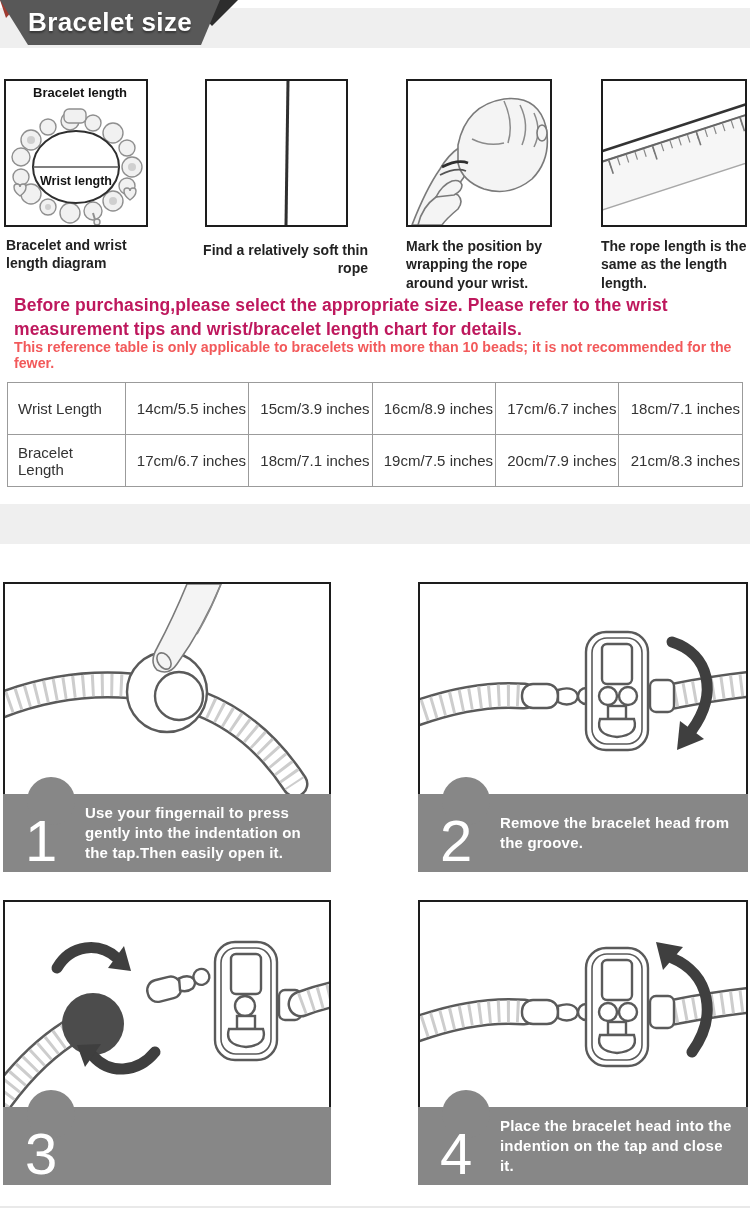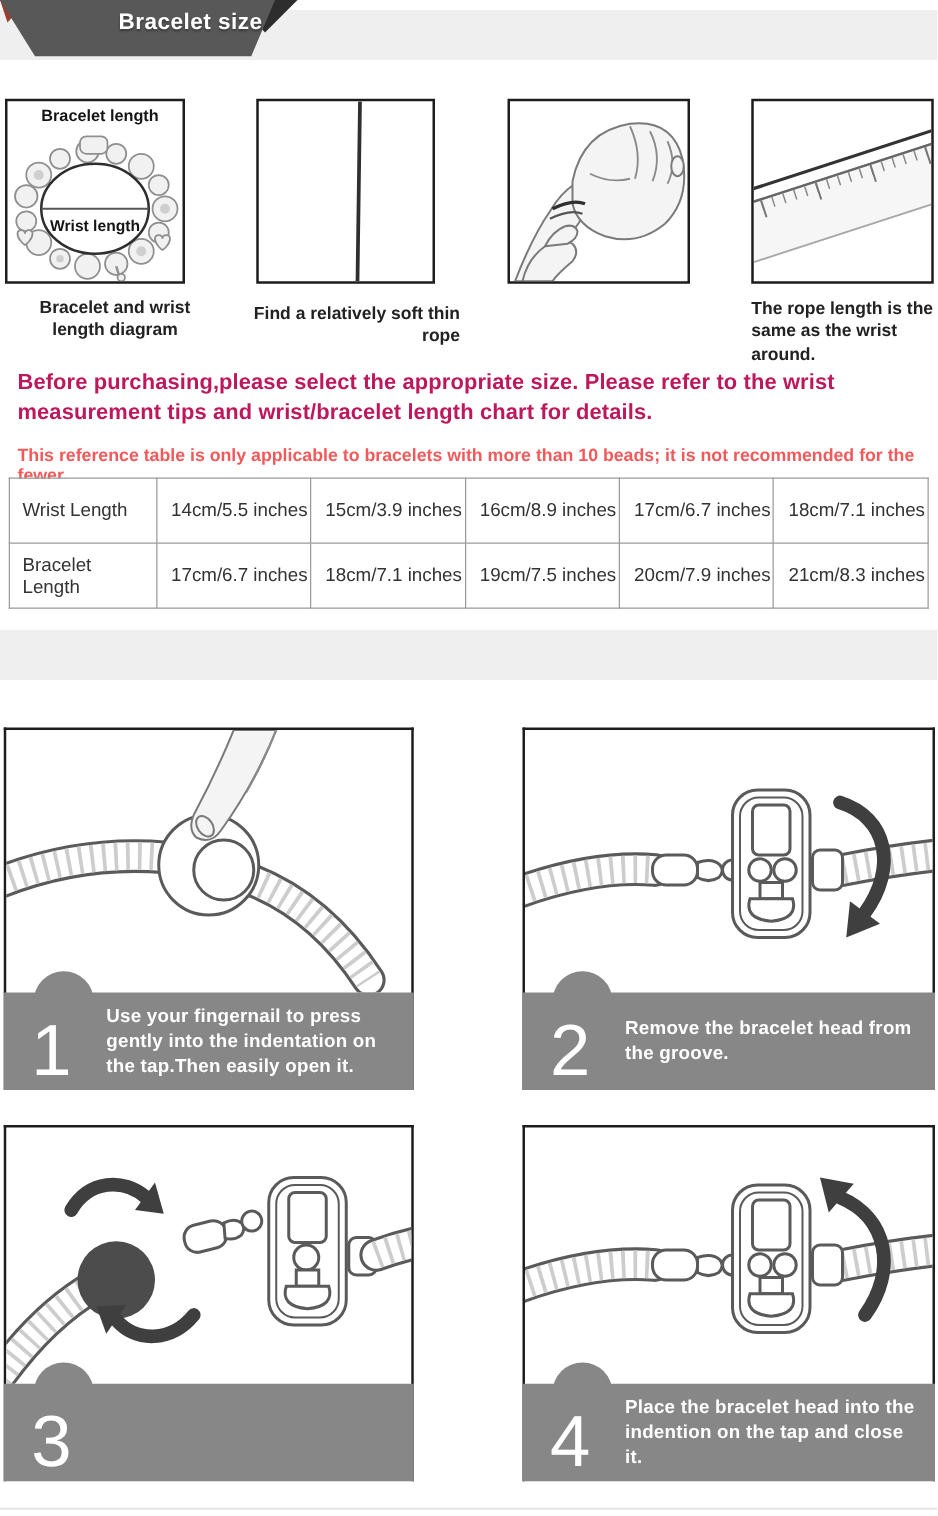--- a/index.html
+++ b/index.html
@@ -2,30 +2,30 @@
 <html style="--ribbon_gray: #585858; --ribbon_dark: #2d2d2d; --ribbon_red: #9e3a30; --strip_gray: #efefef; --warning_red: #f2595a; --step_bar_gray: #878787; --panel_border: #1d1d1d; --table_border: #9b9b9b;"><head>
 <meta charset="utf-8">
 <style>
   html,body{margin:0;padding:0;background:#fff}
   .page{position:relative;width:750px;height:1213px;background:#fff;overflow:hidden;
         font-family:"Liberation Sans",sans-serif;}
   
   .strip{position:absolute;left:0;width:750px;height:40px;background:var(--strip_gray,#efefef)}
   .ribbon{position:absolute;left:0;width:240px;height:48px}
   .ribbon svg{position:absolute;left:0;top:0}
-  .ribbon .title{position:absolute;left:28px;top:7px;width:182px;text-align:right;
-     font-size:18px;font-weight:700;color:#fff;letter-spacing:.4px;
+  .ribbon .title{position:absolute;left:28px;top:7px;width:182px;text-align:left;
+     font-size:26px;font-weight:700;color:#fff;letter-spacing:.4px;
      text-shadow:0 2px 2px rgba(0,0,0,.38);white-space:nowrap}
   
   .figbox{position:absolute;top:79px;height:148px;background:#fff;
      border:2px solid var(--panel_border,#1d1d1d);box-sizing:border-box;overflow:hidden}
   .figcap{position:absolute;font-size:14px;font-weight:700;color:#222;line-height:1.32}
   .notice{position:absolute;left:14px;top:293px;width:726px;font-size:17.5px;font-weight:700;
      color:#be185d;line-height:1.38;letter-spacing:.1px}
-  .warning{position:absolute;left:14px;top:357px;width:732px;font-size:14.2px;font-weight:700;
+  .warning{position:absolute;left:14px;top:339px;width:732px;font-size:14.2px;font-weight:700;
      color:var(--warning_red,#f2595a)}
   .sizetable{position:absolute;left:7px;top:382px;width:736px;border-collapse:collapse;table-layout:fixed}
   .sizetable td{border:1px solid var(--table_border,#9b9b9b);height:51px;font-size:15px;
      color:#333;text-align:right;padding:0 2px;background:#fff}
   .sizetable td.rowlabel{text-align:left;padding-left:10px}
   
   .panel{position:absolute;background:#fff;border:2px solid var(--panel_border,#1d1d1d);
      border-bottom:0;box-sizing:border-box}
   .panel svg.illus{position:absolute;left:0;top:0}
   .bar{position:absolute;left:-2px;right:-2px;bottom:0;height:78px;background:var(--step_bar_gray,#888)}
@@ -125,23 +125,24 @@
       <g transform="rotate(-18 71 72)">
         <rect x="-45" y="58" width="260" height="46" fill="#f6f6f6" stroke="#a8a8a8" stroke-width="1.5"></rect>
         <line x1="-45" y1="48" x2="220" y2="48" stroke="#333" stroke-width="2.6"></line>
         <line x1="-45" y1="58" x2="220" y2="58" stroke="#666" stroke-width="2"></line>
         <line x1="-40" y1="63" x2="220" y2="63" stroke="#888" stroke-width="8" stroke-dasharray="1.2 8"></line>
         <line x1="-40" y1="66" x2="220" y2="66" stroke="#777" stroke-width="14" stroke-dasharray="1.6 44.4"></line>
       </g>
     </svg>
   </div>
 
-  <div class="figcap" style="left:22px;top:236px;width:140px;text-align:center">Bracelet and wrist length diagram</div>
+  <div class="figcap" style="left:6px;top:236px;width:140px;text-align:left">Bracelet and wrist length diagram</div>
   <div class="figcap" style="left:186px;top:241px;width:182px;text-align:right">Find a relatively soft thin rope</div>
-  <div class="figcap" style="left:601px;top:237px;width:150px">The rope length is the same as the wrist around.</div>
+  <div class="figcap" style="left:406px;top:237px;width:162px">Mark the position by wrapping the rope around your wrist.</div>
+  <div class="figcap" style="left:601px;top:237px;width:150px">The rope length is the same as the length length.</div>
 
   <div class="notice">Before purchasing,please select the appropriate size. Please refer to the wrist measurement tips and wrist/bracelet length chart for details.</div>
   <div class="warning">This reference table is only applicable to bracelets with more than 10 beads; it is not recommended for the fewer.</div>
 
   <table class="sizetable">
     <colgroup>
         <col style="width:16%">
         <col style="width:16.8%">
         <col style="width:16.8%">
         <col style="width:16.8%">

